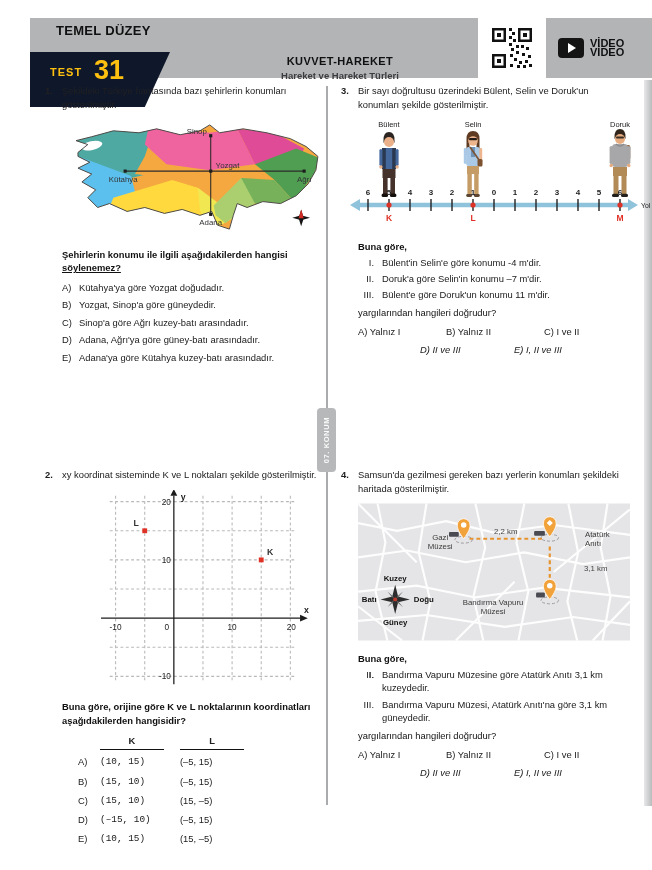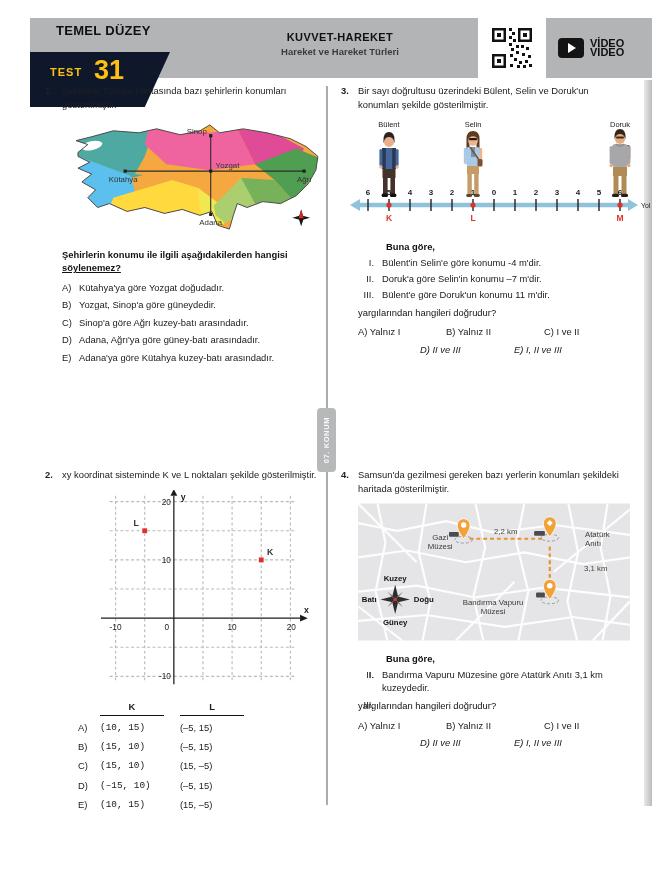--- a/index.html
+++ b/index.html
@@ -6,21 +6,21 @@
   #page{position:relative;width:652px;height:870px;background:#fff;overflow:hidden;
         font-family:"Liberation Sans",sans-serif;color:#202022;}
   
   .band{position:absolute;left:30px;top:18px;width:622px;height:60px;background:#b2b4b6;}
   .level{position:absolute;left:26px;top:5px;font-size:13px;font-weight:bold;color:#101010;letter-spacing:.3px;}
   .banner{position:absolute;left:0;top:34px;width:140px;height:55px;background:#0f172a;
           clip-path:polygon(0 0,100% 0,82% 100%,0 100%);}
   .banner .tw{position:absolute;left:20px;top:14px;color:#fdc010;font-weight:bold;font-size:11px;letter-spacing:1px;}
   .banner .tn{position:absolute;left:64px;top:3px;color:#fdc010;font-weight:bold;font-size:27px;}
   .band-title{position:absolute;left:165px;top:13px;width:290px;text-align:center;}
-  .subject{font-size:11px;font-weight:bold;color:#101010;letter-spacing:.4px;}
+  .subject{font-size:11px;font-weight:bold;color:#101010;letter-spacing:.4px;margin-top:24px;}
   .topic{font-size:9.5px;font-weight:bold;color:#3c3c3e;margin-top:3px;}
   .qrbox{position:absolute;left:448px;top:0;width:68px;height:60px;background:#fff;
          display:flex;align-items:center;justify-content:center;}
   .video{position:absolute;left:528px;top:20px;display:flex;align-items:center;gap:6px;}
   .playbtn{width:26px;height:20px;background:#141414;border-radius:4px;display:flex;align-items:center;justify-content:center;}
   .playtri{width:0;height:0;border-left:8px solid #fff;border-top:5px solid transparent;border-bottom:5px solid transparent;margin-left:2px;}
   .vtext{font-size:11px;font-weight:bold;line-height:9.5px;color:#101010;}
   
   .divider{position:absolute;left:326px;top:86px;width:1.5px;height:719px;background:#a9abad;}
   .divider-tab{position:absolute;left:317px;top:408px;width:19px;height:64px;background:#b6b8ba;border-radius:4px;
@@ -35,21 +35,21 @@
   #q3{left:341px;top:84px;width:288px;}
   #q4{left:341px;top:468px;width:288px;}
   .qbody{position:relative;padding-left:17px;}
   .qnum{position:absolute;left:0;top:0;font-weight:bold;}
   .stem{font-weight:bold;margin-top:7px;color:#111;}
   .stem .ul{text-decoration:underline;}
   .opts{margin-top:6px;}
   .opt{position:relative;padding-left:17px;margin:3.8px 0;}
   .optletter{position:absolute;left:0;}
   .fig{margin:8px 0 4px 0;}
-  .lead{font-weight:bold;margin-top:7px;color:#111;margin-left:28px;}
+  .lead{font-weight:bold;margin-top:7px;color:#111;}
   .stmt{position:relative;padding-left:24px;margin:2.5px 0;}
   .stmtnum{position:absolute;left:0;width:16px;text-align:right;}
   .closing{font-weight:normal;margin-top:4px;color:#111;}
   .ansrow1{display:flex;margin-top:6px;}
   .ansrow1 span:nth-child(1){width:88px;}
   .ansrow1 span:nth-child(2){width:98px;}
   .ansrow2{display:flex;margin-top:4px;margin-left:62px;font-style:italic;}
   .ansrow2 span:nth-child(1){width:94px;}
   
   .ktable{margin:7px 0 0 16px;}
@@ -234,20 +234,21 @@
             <text x="82" y="75" text-anchor="end">10</text>
             <text x="82" y="195" text-anchor="end">-10</text>
           </g>
           <rect x="172.5" y="69.5" width="5" height="5" fill="#e03127"></rect>
           <rect x="52.5" y="39.5" width="5" height="5" fill="#e03127"></rect>
           <text x="181" y="67" font-size="9" font-weight="bold" fill="#333">K</text>
           <text x="49" y="37" text-anchor="end" font-size="9" font-weight="bold" fill="#333">L</text>
         </svg>
       </div>
 
+      <div class="stem">Buna göre, orijine göre K ve L noktalarının koordinatları aşağıdakilerden hangisidir?</div>
 
       <div class="ktable">
         <div class="throw">
           <span class="thspacer"></span>
           <span class="thcol">K</span>
           <span class="thcol">L</span>
         </div>
         <div class="trow">
             <span class="tletter">A)</span>
             <span class="tk">(10, 15)</span>
@@ -474,21 +475,21 @@
               <text x="-19" y="3" text-anchor="end">Batı</text>
             </g>
           </g>
         </svg>
       </div>
 
       <div class="lead">Buna göre,</div>
       <div>
         <div class="stmt"><span class="stmtnum">I.</span></div>
         <div class="stmt"><span class="stmtnum">II.</span><span>Bandırma Vapuru Müzesine göre Atatürk Anıtı 3,1 km kuzeydedir.</span></div>
-        <div class="stmt"><span class="stmtnum">III.</span></div>
+        <div class="stmt"><span class="stmtnum">III.</span><span>Bandırma Vapuru Müzesi, Atatürk Anıtı'na göre 3,1 km güneydedir.</span></div>
       </div>
       <div class="closing">yargılarından hangileri doğrudur?</div>
       <div class="ansrow1">
         <span>A) Yalnız I</span>
         <span>B) Yalnız II</span>
         <span>C) I ve II</span>
       </div>
       <div class="ansrow2">
         <span>D) II ve III</span>
         <span>E) I, II ve III</span>

